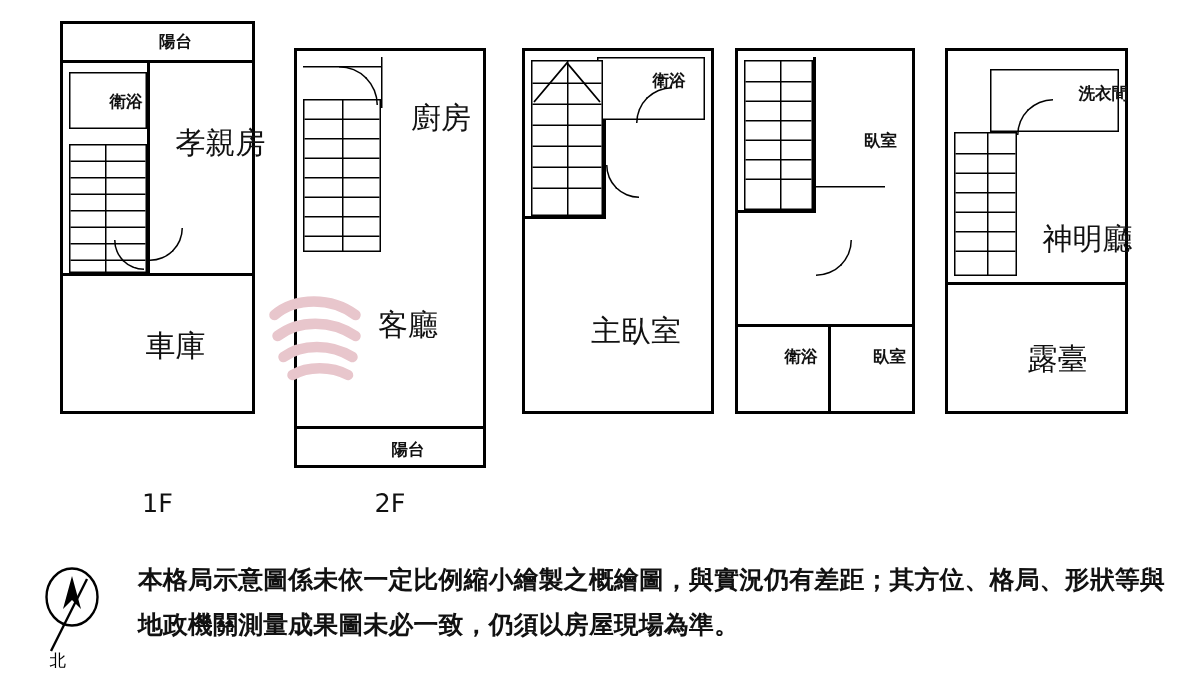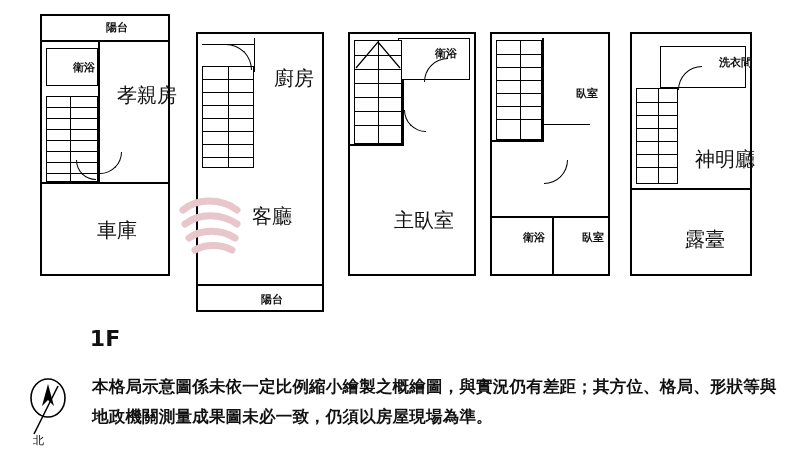--- a/index.html
+++ b/index.html
@@ -38,21 +38,21 @@
         border-top:none;border-right:none;}
   .doorR{position:absolute;border:1px solid #000;border-radius:0 0 100% 0;box-sizing:border-box;
         border-top:none;border-left:none;}
   .doorTL{position:absolute;border:1px solid #000;border-radius:100% 0 0 0;box-sizing:border-box;
         border-bottom:none;border-right:none;}
   .doorTR{position:absolute;border:1px solid #000;border-radius:0 100% 0 0;box-sizing:border-box;
         border-bottom:none;border-left:none;}
   .thin{position:absolute;background:#000;}
 
   
-  .cap{position:absolute;font-size:22px;font-weight:bold;color:#111;text-align:center;}
+  .cap{position:absolute;font-size:17px;font-weight:normal;color:#111;text-align:center;}
 
   
   .footer{position:absolute;left:0;top:360px;width:800px;height:102px;}
   .compass{position:absolute;left:22px;top:12px;width:62px;height:76px;}
   .note{position:absolute;left:92px;top:12px;width:690px;
         font-size:16.5px;line-height:30px;color:#111;font-weight:bold;letter-spacing:.2px;}
 </style>
 </head>
 <body>
 
@@ -225,20 +225,21 @@
       <span class="rlabel">神明廳</span>
     </div>
     <div class="thin" style="left:630px;top:188px;width:122px;height:2px;"></div>
 
     <div class="room" style="left:648px;top:222px;width:90px;height:34px;">
       <span class="rlabel">露臺</span>
     </div>
   </div>
 
   <div class="cap" style="left:65px;top:326px;width:80px;">1F</div>
+  <div class="cap" style="left:220px;top:326px;width:80px;">2F</div>
 
   <div class="footer">
     <svg class="compass" viewBox="0 0 62 76">
       <ellipse cx="26" cy="26" rx="17" ry="19" fill="none" stroke="#000" stroke-width="1.6"></ellipse>
       <path d="M20 34 L26 12 L32 34 L26 28 Z" fill="#000"></path>
       <line x1="36" y1="14" x2="12" y2="62" stroke="#000" stroke-width="1.6"></line>
       <text x="11" y="72" font-size="11" font-family="DejaVu Sans" fill="#000">北</text>
     </svg>
     <div class="note">本格局示意圖係未依一定比例縮小繪製之概繪圖，與實況仍有差距；其方位、格局、形狀等與地政機關測量成果圖未必一致，仍須以房屋現場為準。</div>
   </div>

